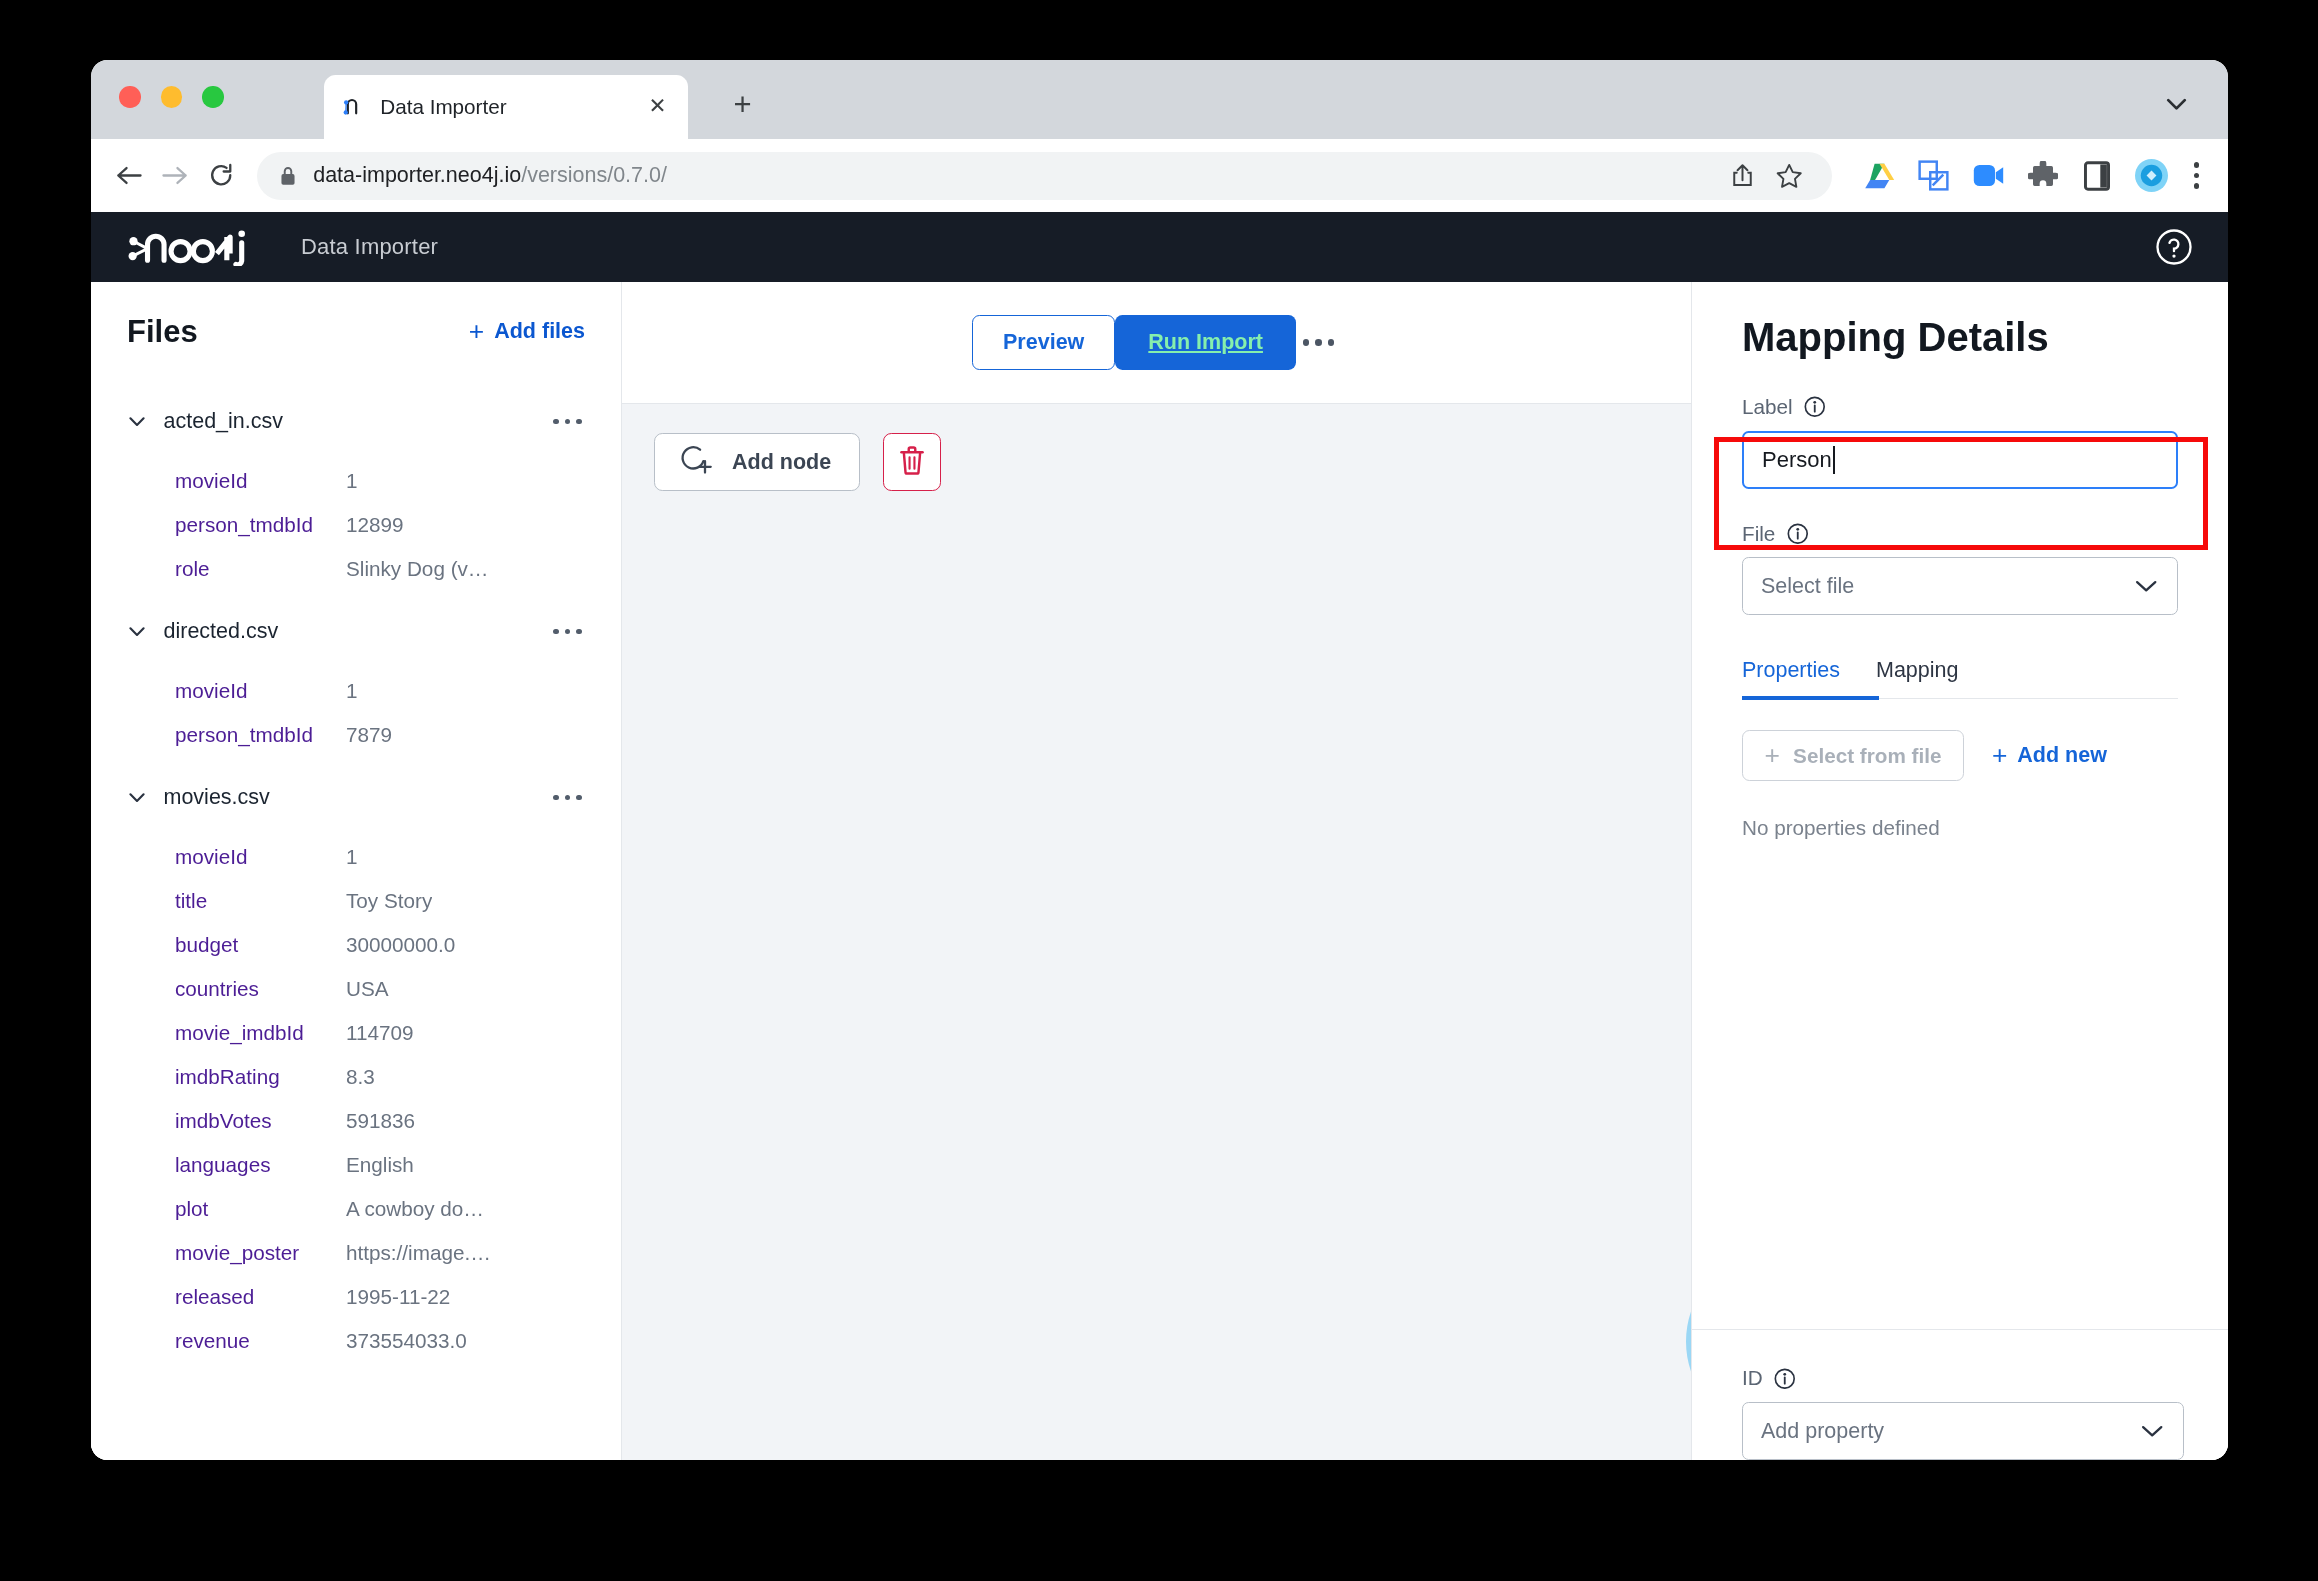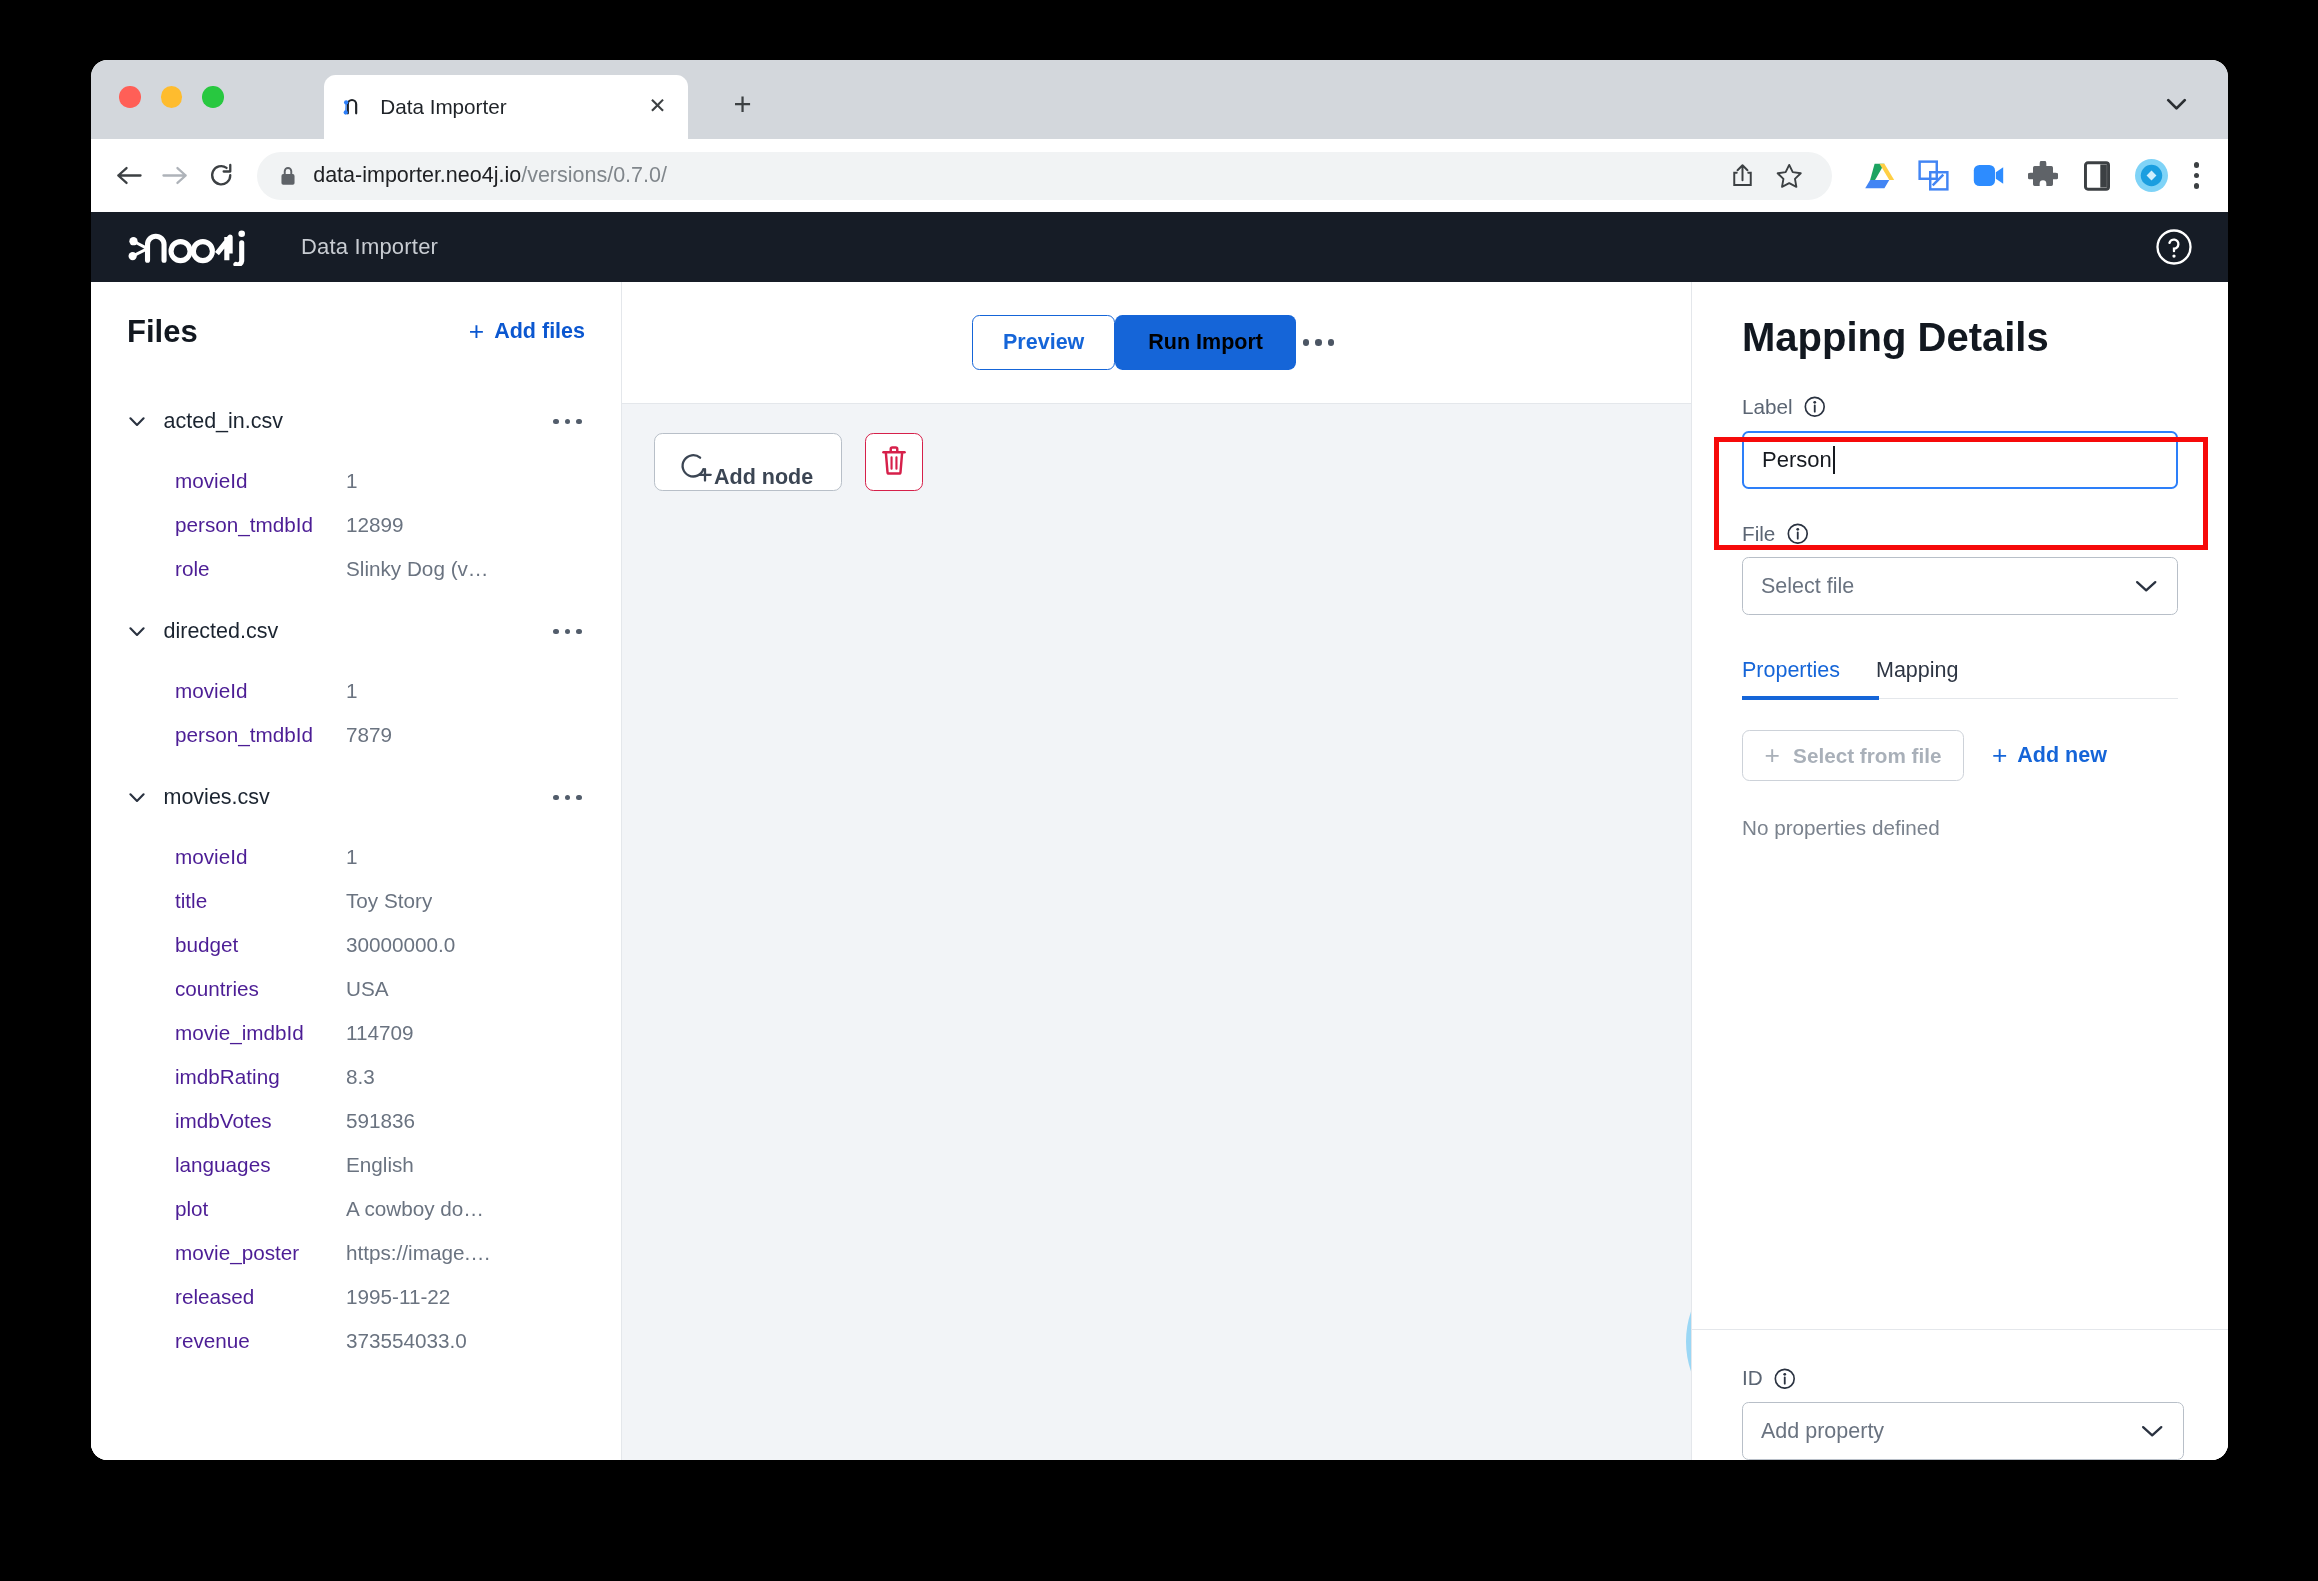--- a/index.html
+++ b/index.html
@@ -222,21 +222,21 @@
   }
   .btn {
     height: 55px;
     border-radius: 7.4px;
     display: inline-flex; align-items: center; justify-content: center;
     font-size: 21.5px; font-weight: 700;
     padding: 0 30px;
     white-space: nowrap;
   }
   .btn-outline { border: 1.7px solid #1565d8; color: #1565d8; background: #fff; }
-  .btn-primary { background: #1565d8; color: #000000; padding: 0 33px; }
+  .btn-primary { background: #1565d8; color: #86efac; padding: 0 33px; text-decoration: underline; }
   .tb-more {
     width: 45px; height: 45px;
     display: flex; align-items: center; justify-content: center;
     gap: 5.8px;
   }
   .tb-more i { width: 6.6px; height: 6.6px; border-radius: 50%; background: #4c5664; display:block; }
 
   .canvas {
     flex: 1;
     background: #f2f4f7;
@@ -246,21 +246,21 @@
   .canvas-tools {
     position: absolute;
     left: 32px; top: 29px;
     display: flex; align-items: center; gap: 23px;
   }
   .addnode-btn {
     height: 58px;
     background: #fff;
     border: 1.2px solid #b8bfc8;
     border-radius: 8.3px;
-    display: flex; align-items: flex-end; gap: 0;
+    display: flex; align-items: center; gap: 18px;
     padding: 0 28px 0 23px;
     font-size: 21.5px; font-weight: 700; color: #3b4553;
   }
   .delete-btn {
     width: 58px; height: 58px;
     background: #fff;
     border: 1.7px solid #d6204a;
     border-radius: 8.3px;
     display: flex; align-items: center; justify-content: center;
   }

